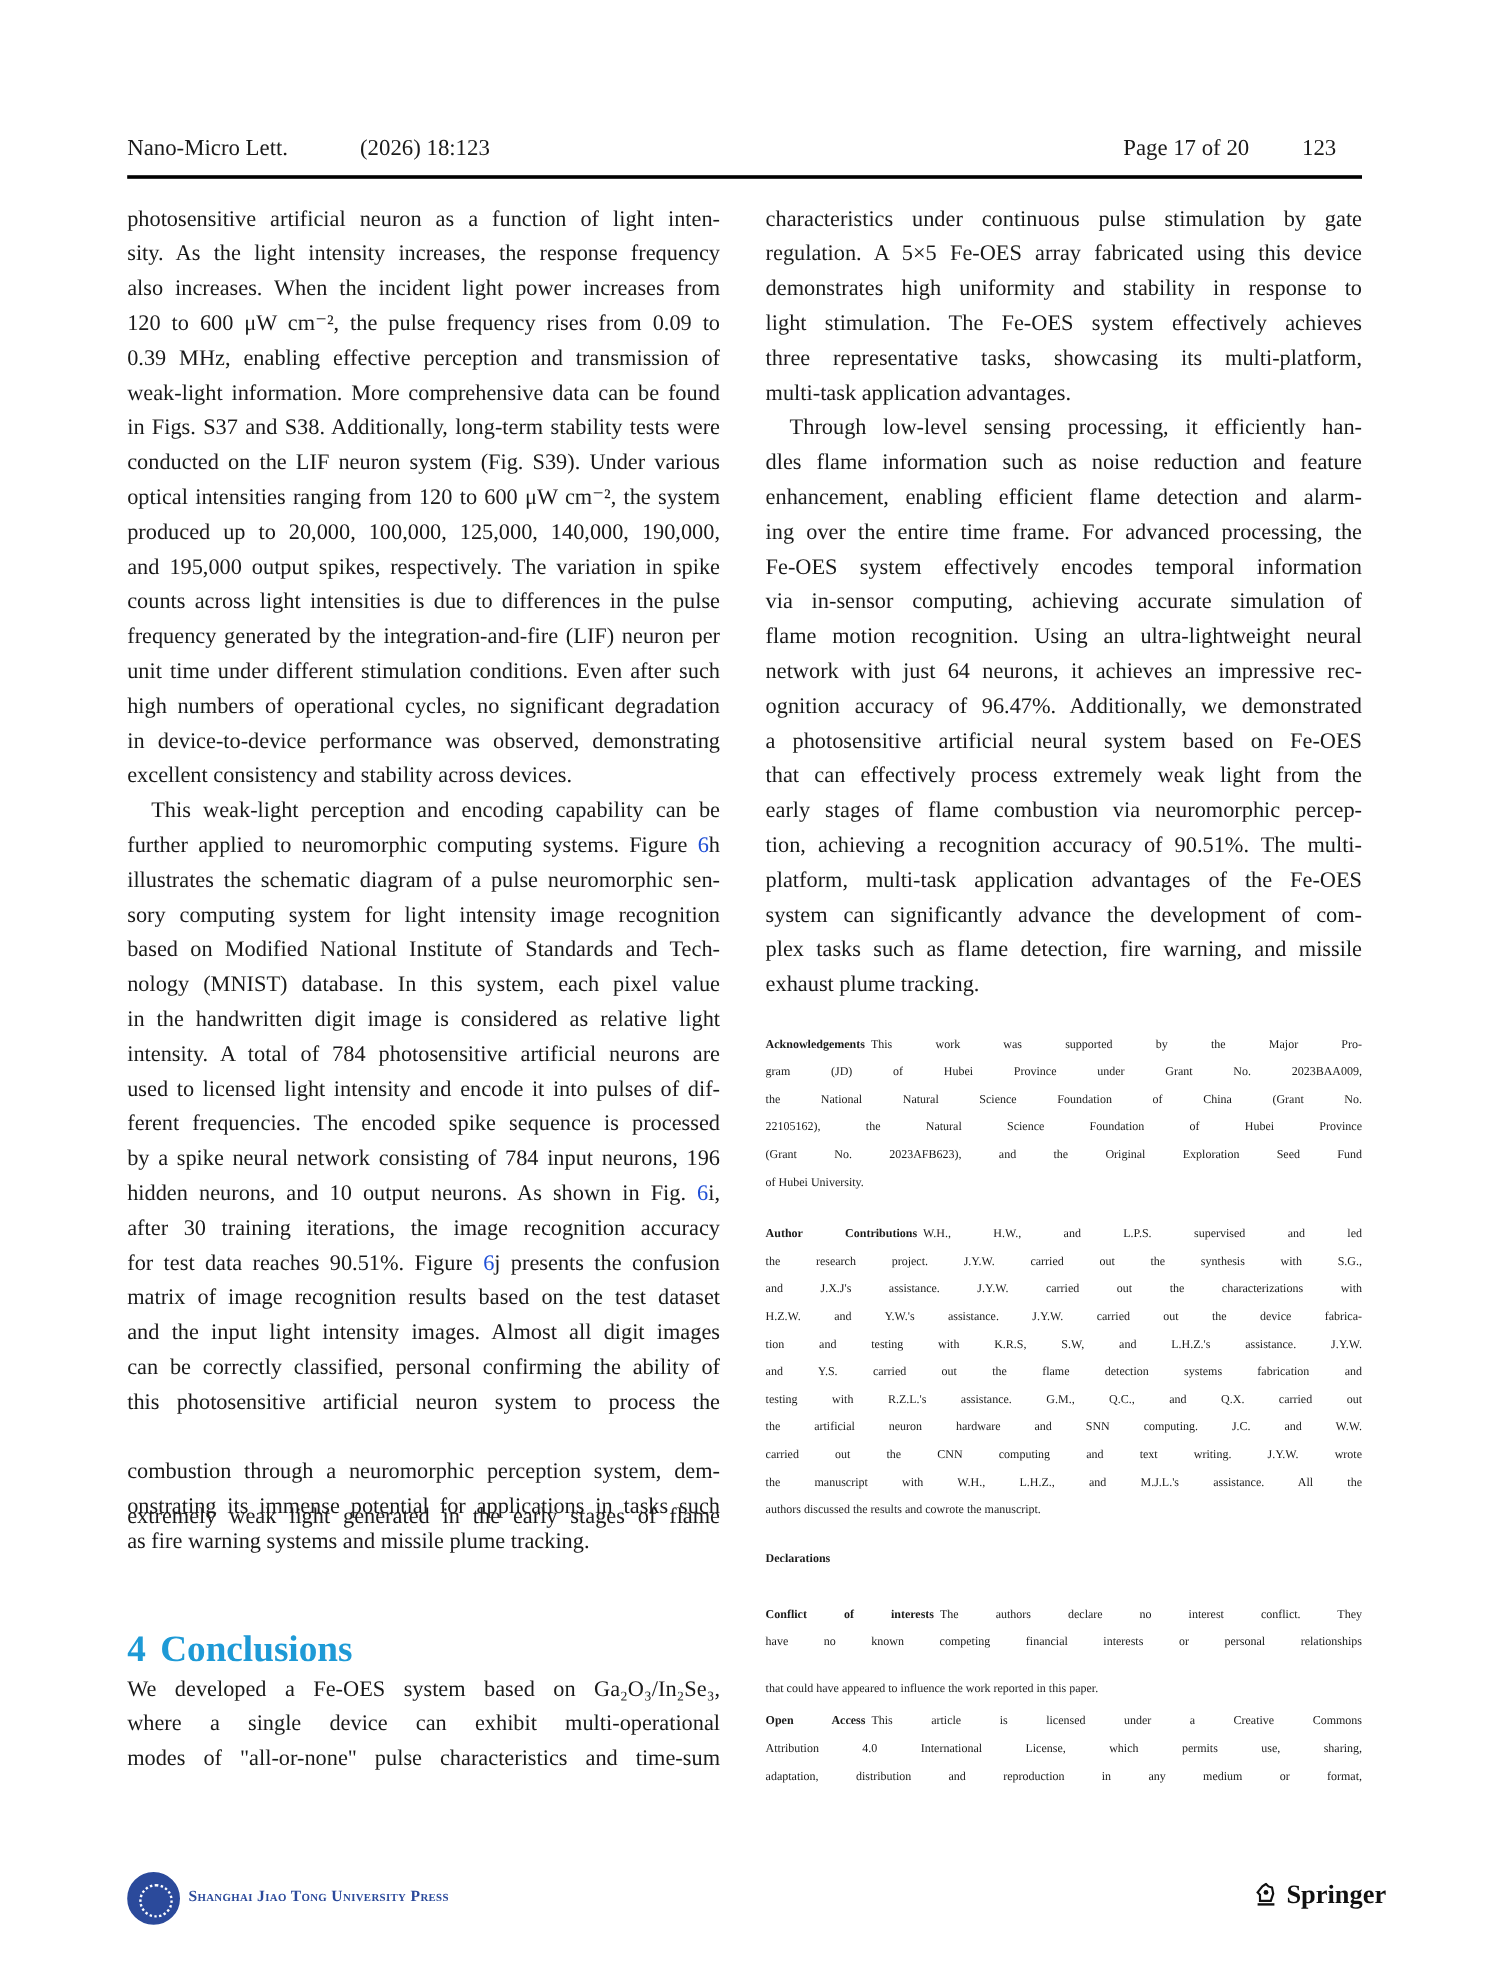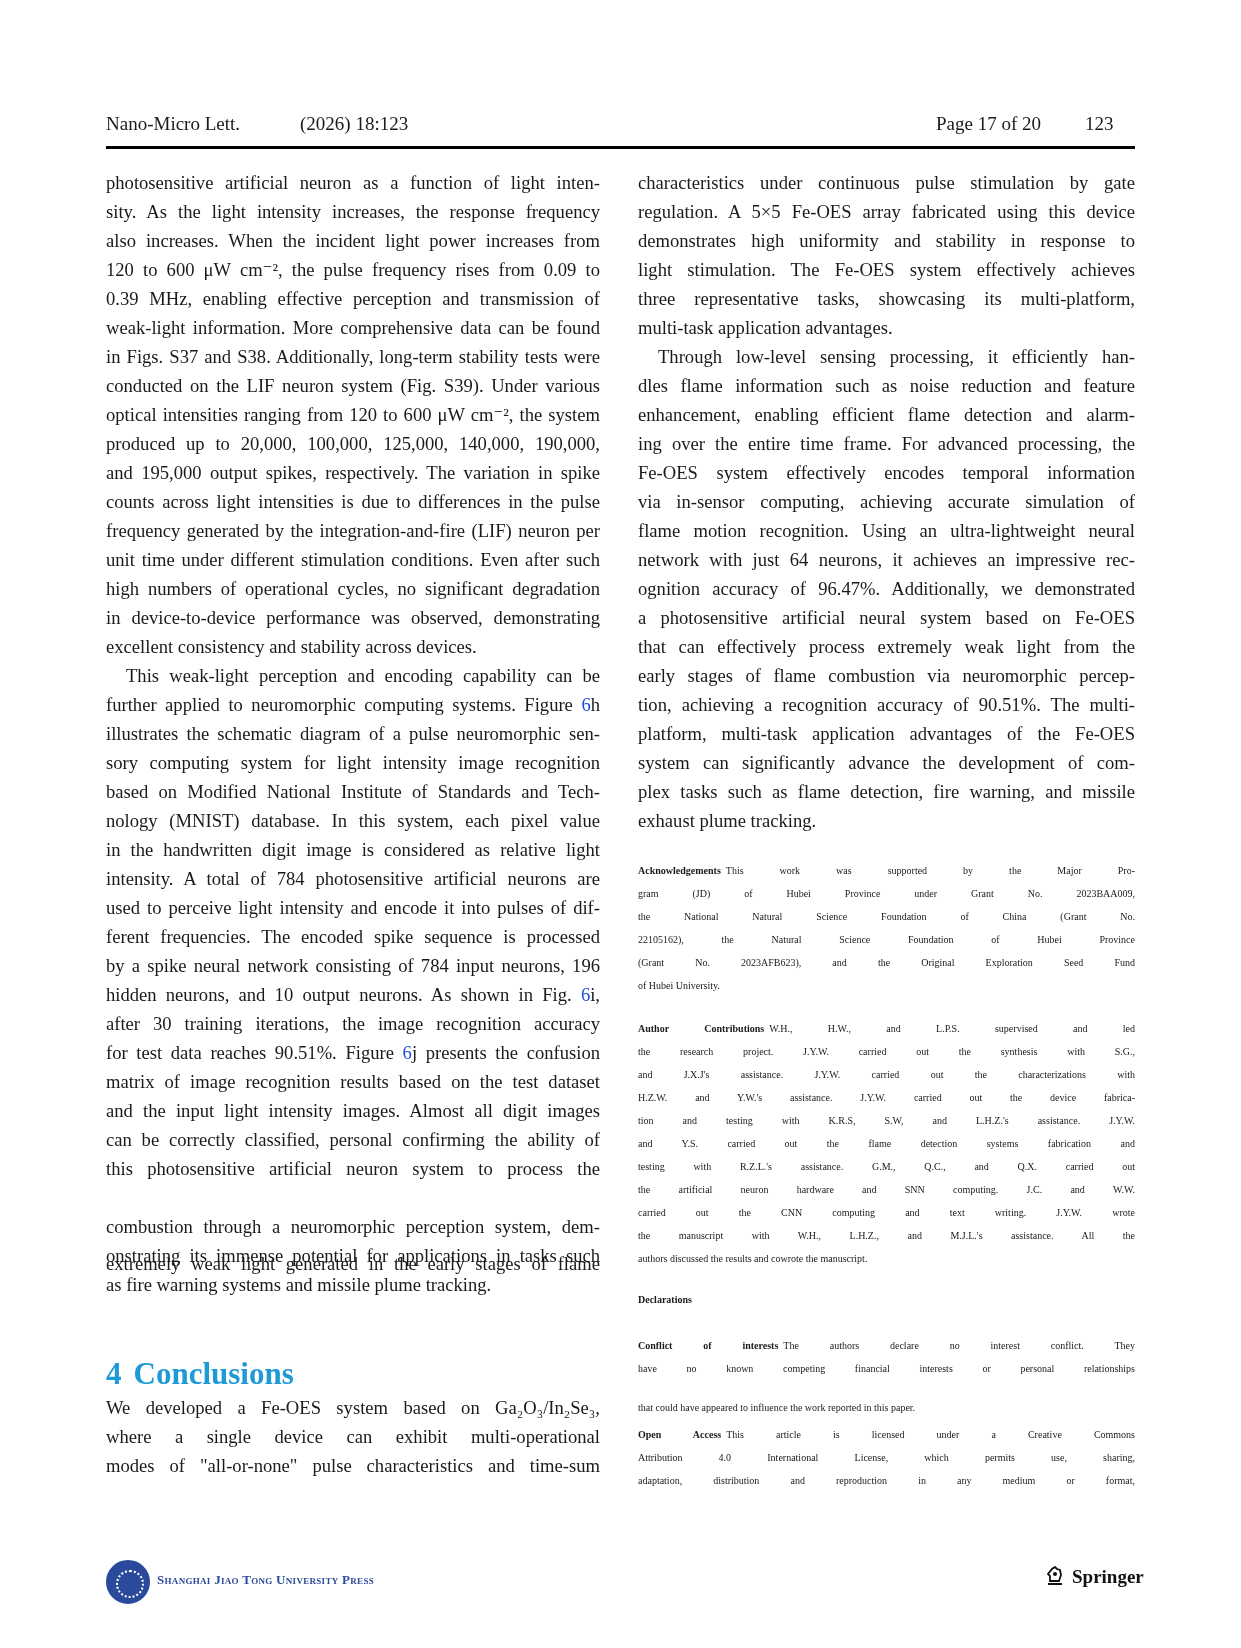--- a/index.html
+++ b/index.html
@@ -14,21 +14,21 @@
   .b { font-weight:bold; }
   .link { color:#1f4fd6; }
   .sec { position:absolute; left:106px; top:1356px; font-size:31px; font-weight:bold; color:#1e9ad6; }
   .sec span { margin-right:12px; }
   .footer-logo { position:absolute; left:106px; top:1560px; width:44px; height:44px; border-radius:50%;
                  background:#2b4a9b; border:2px solid #2b4a9b; box-sizing:border-box; }
   .footer-logo::after { content:""; position:absolute; left:8px; top:8px; width:24px; height:24px; border-radius:50%;
                         border:2px dotted #ffffff; }
   .footer-press { position:absolute; left:157px; top:1572px; font-size:13px; font-weight:bold; color:#2b4a9b;
                   font-variant:small-caps; letter-spacing:0.3px; }
-  .springer { position:absolute; left:1046px; top:1566px; font-size:19px; font-weight:bold; color:#111;text-align:right; }
+  .springer { position:absolute; left:1046px; top:1566px; font-size:22px; font-weight:bold; color:#111;text-align:right; }
   .springer .icon { display:inline-block; width:18px; height:20px; margin-right:8px; vertical-align:-3px; }
 </style>
 </head>
 <body>
 
 <div class="hdr" style="left:106px;">Nano-Micro Lett.</div>
 <div class="hdr" style="left:300px;">(2026) 18:123</div>
 <div class="hdr" style="left:936px;">Page 17 of 20</div>
 <div class="hdr" style="left:1085px;">123</div>
 <div class="rule"></div>
@@ -52,21 +52,21 @@
     <div class="ln j" style="top: 606px; width: 494px;">in device-to-device performance was observed, demonstrating</div>
     <div class="ln" style="top: 635px; width: 494px;">excellent consistency and stability across devices.</div>
     <div class="ln j" style="top: 664px; left: 20px; width: 474px;">This weak-light perception and encoding capability can be</div>
     <div class="ln j" style="top: 693px; width: 494px;"><span>further applied to neuromorphic computing systems. Figure </span><span class="link">6</span><span>h</span></div>
     <div class="ln j" style="top: 722px; width: 494px;">illustrates the schematic diagram of a pulse neuromorphic sen-</div>
     <div class="ln j" style="top: 751px; width: 494px;">sory computing system for light intensity image recognition</div>
     <div class="ln j" style="top: 780px; width: 494px;">based on Modified National Institute of Standards and Tech-</div>
     <div class="ln j" style="top: 809px; width: 494px;">nology (MNIST) database. In this system, each pixel value</div>
     <div class="ln j" style="top: 838px; width: 494px;">in the handwritten digit image is considered as relative light</div>
     <div class="ln j" style="top: 867px; width: 494px;">intensity. A total of 784 photosensitive artificial neurons are</div>
-    <div class="ln j" style="top: 896px; width: 494px;">used to perceive light intensity and encode it into pulses of dif-</div>
+    <div class="ln j" style="top: 896px; width: 494px;">used to licensed light intensity and encode it into pulses of dif-</div>
     <div class="ln j" style="top: 925px; width: 494px;">ferent frequencies. The encoded spike sequence is processed</div>
     <div class="ln j" style="top: 954px; width: 494px;">by a spike neural network consisting of 784 input neurons, 196</div>
     <div class="ln j" style="top: 983px; width: 494px;"><span>hidden neurons, and 10 output neurons. As shown in Fig. </span><span class="link">6</span><span>i,</span></div>
     <div class="ln j" style="top: 1012px; width: 494px;">after 30 training iterations, the image recognition accuracy</div>
     <div class="ln j" style="top: 1041px; width: 494px;"><span>for test data reaches 90.51%. Figure </span><span class="link">6</span><span>j presents the confusion</span></div>
     <div class="ln j" style="top: 1070px; width: 494px;">matrix of image recognition results based on the test dataset</div>
     <div class="ln j" style="top: 1099px; width: 494px;">and the input light intensity images. Almost all digit images</div>
     <div class="ln j" style="top: 1128px; width: 494px;">can be correctly classified, personal confirming the ability of</div>
     <div class="ln j" style="top: 1157px; width: 494px;">this photosensitive artificial neuron system to process the</div>
     <div class="ln j" style="top: 1252px; width: 494px;">extremely weak light generated in the early stages of flame</div>

